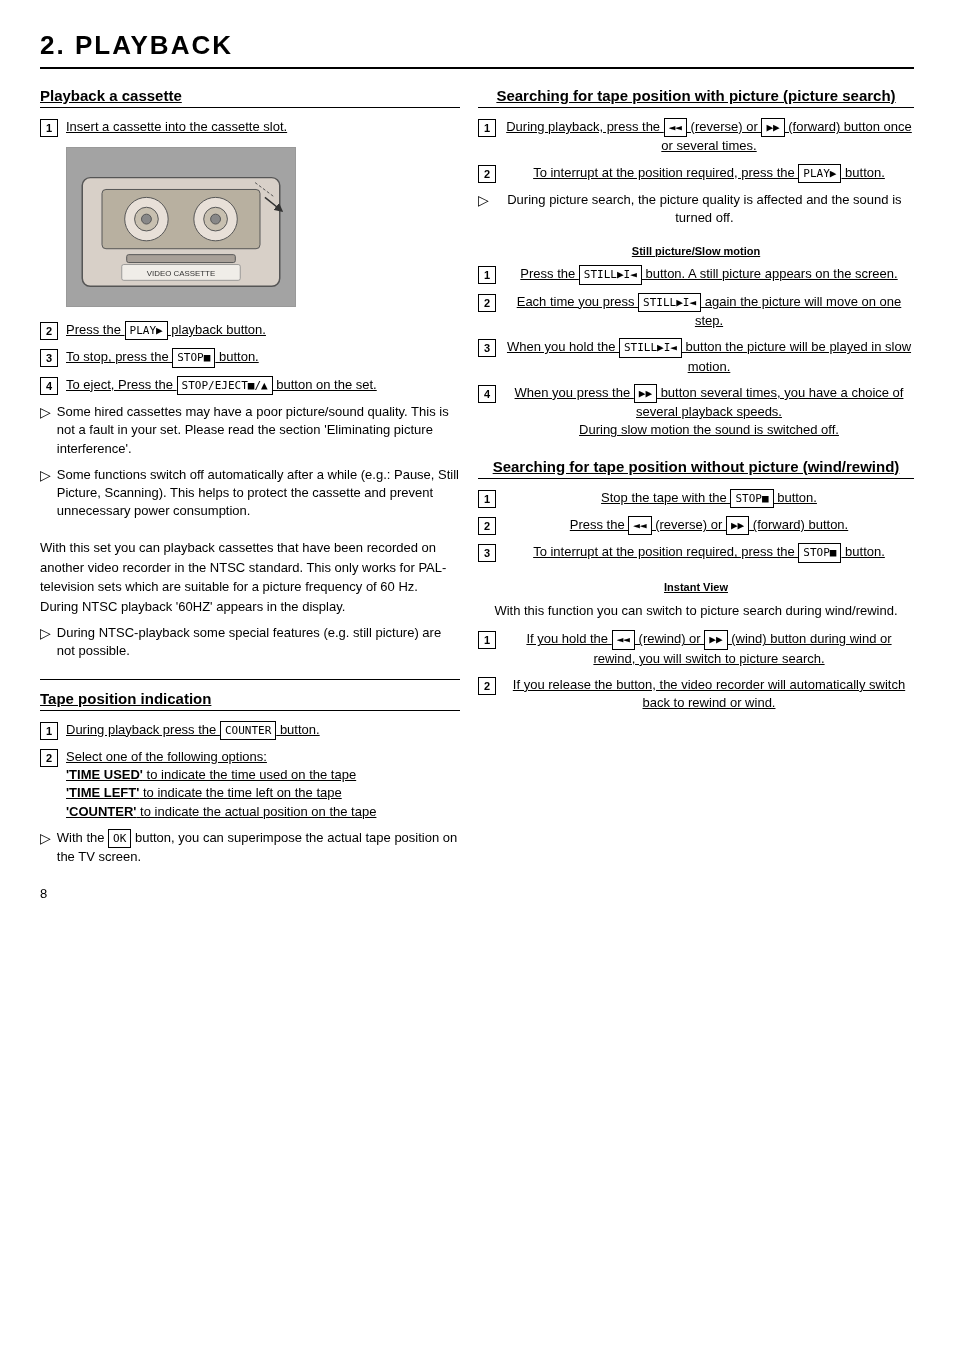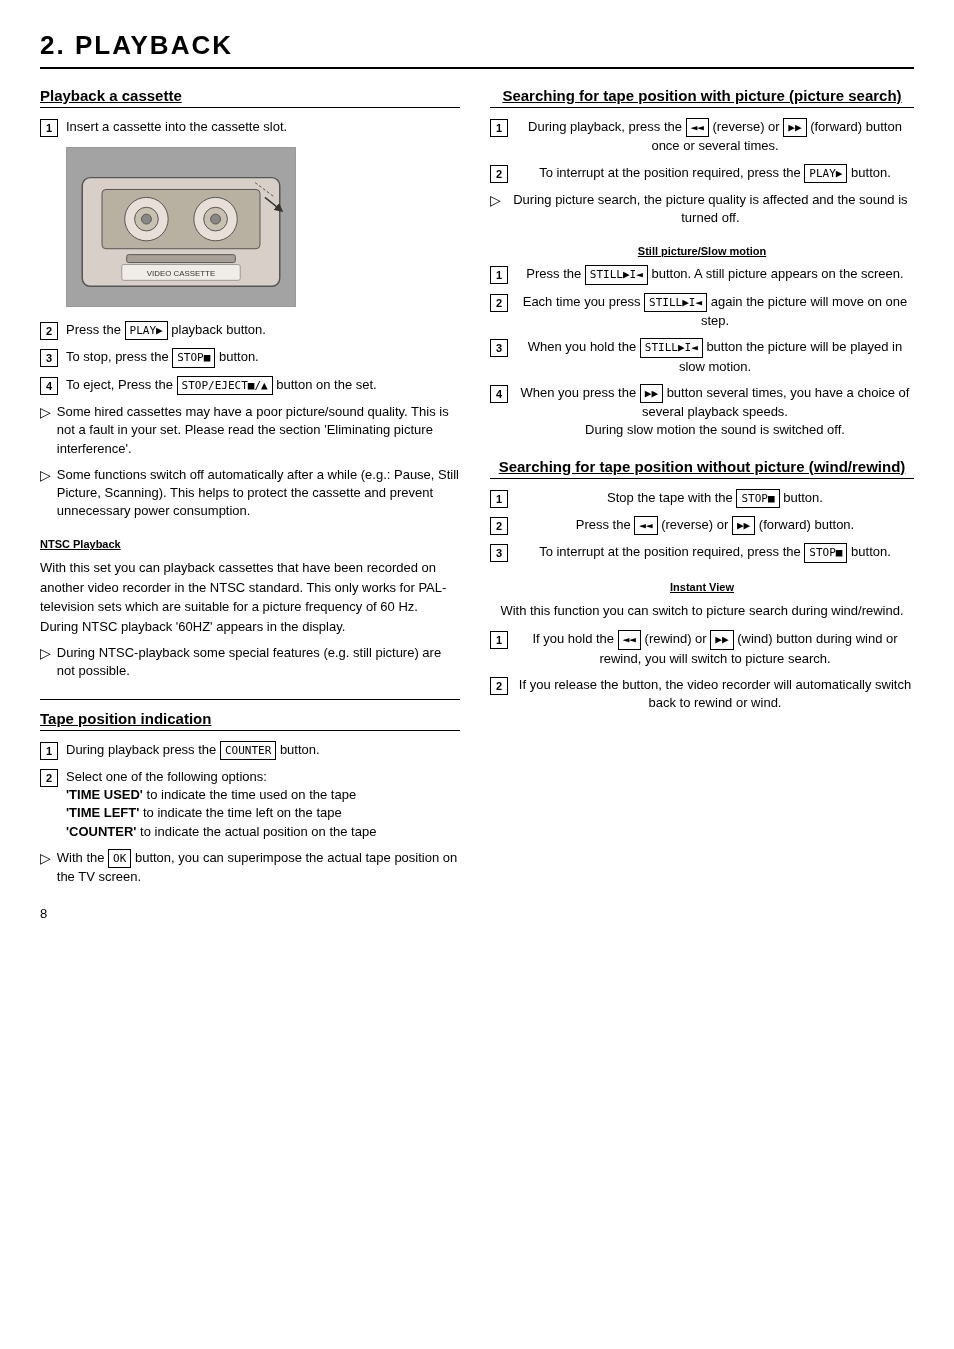--- a/index.html
+++ b/index.html
@@ -15,21 +15,21 @@
     h1.main-title {
       font-size: 26px;
       font-weight: bold;
       letter-spacing: 2px;
       border-bottom: 2px solid #000;
       padding-bottom: 6px;
       margin-bottom: 18px;
     }
     .two-col {
       display: flex;
-      gap: 30px;
+      gap: 18px;
     }
     .col-left {
       width: 420px;
       flex-shrink: 0;
     }
     .col-right {
       flex: 1;
       text-align: center;
     }
     .section {
@@ -63,20 +63,21 @@
       justify-content: center;
       font-size: 11px;
       font-weight: bold;
       margin-right: 8px;
       flex-shrink: 0;
       margin-top: 1px;
     }
     .step-text {
       flex: 1;
       line-height: 1.4;
+      text-decoration: underline;
     }
     .note {
       display: flex;
       align-items: flex-start;
       margin-bottom: 8px;
     }
     .note-arrow {
       font-size: 14px;
       margin-right: 6px;
       flex-shrink: 0;
@@ -187,21 +188,20 @@
         <span class="note-text">Some hired cassettes may have a poor picture/sound quality. This is not a fault in your set. Please read the section 'Eliminating picture interference'.</span>
       </div>
 
       <div class="note">
         <span class="note-arrow">▷</span>
         <span class="note-text">Some functions switch off automatically after a while (e.g.: Pause, Still Picture, Scanning). This helps to protect the cassette and prevent unnecessary power consumption.</span>
       </div>
     </div>
 
     <div class="section">
-      <div class="section-title-nobar">NTSC Playback</div>
       <p style="line-height:1.5; margin-bottom:8px;">With this set you can playback cassettes that have been recorded on another video recorder in the NTSC standard. This only works for PAL-television sets which are suitable for a picture frequency of 60 Hz.<br>During NTSC playback '60HZ' appears in the display.</p>
       <div class="note">
         <span class="note-arrow">▷</span>
         <span class="note-text">During NTSC-playback some special features (e.g. still picture) are not possible.</span>
       </div>
     </div>
 
     <div class="section divider-section">
       <div class="section-title">Tape position indication</div>
 

